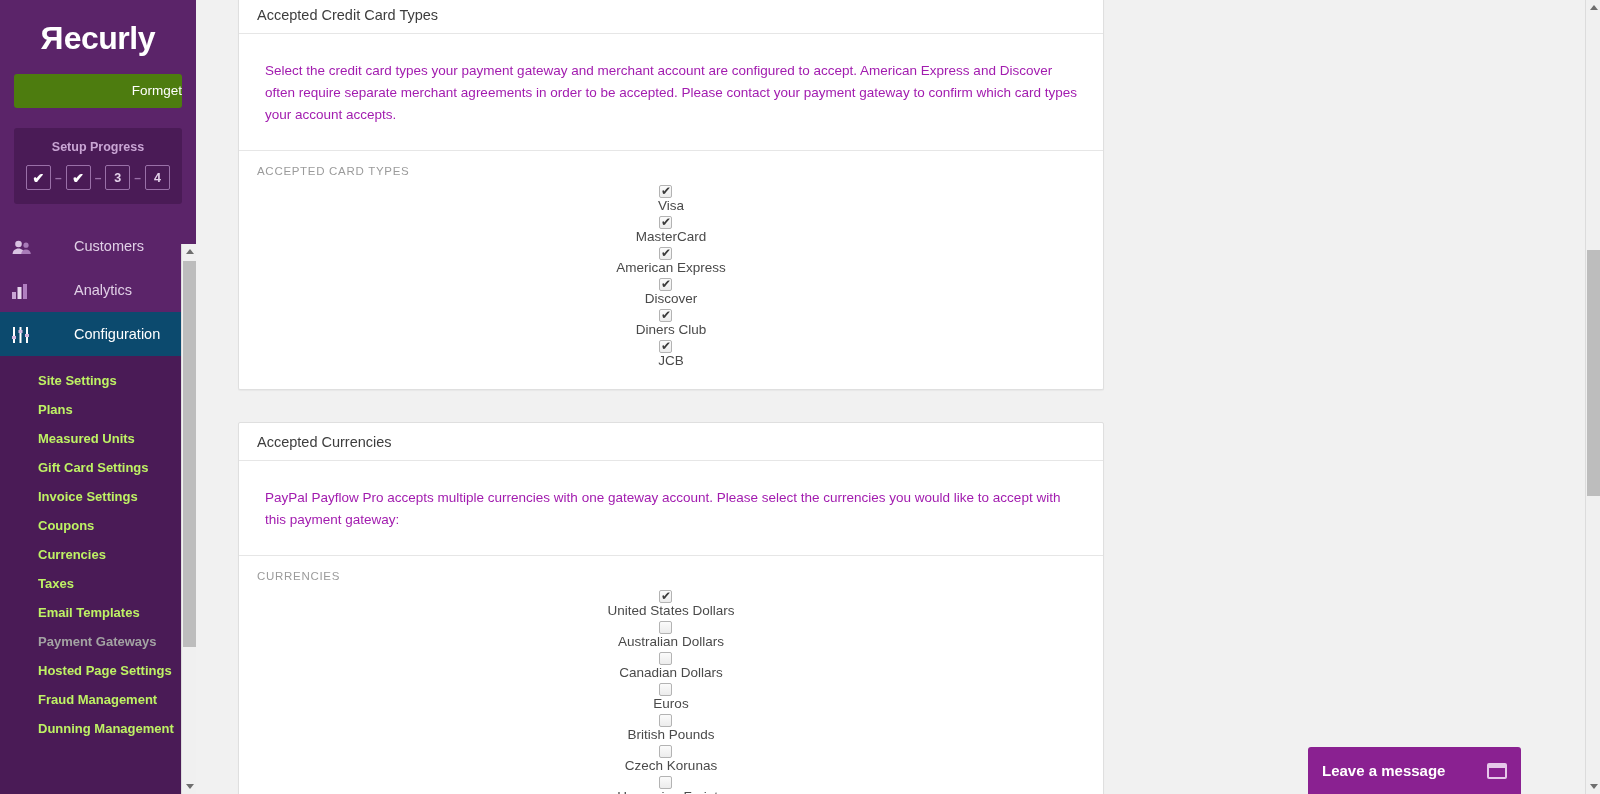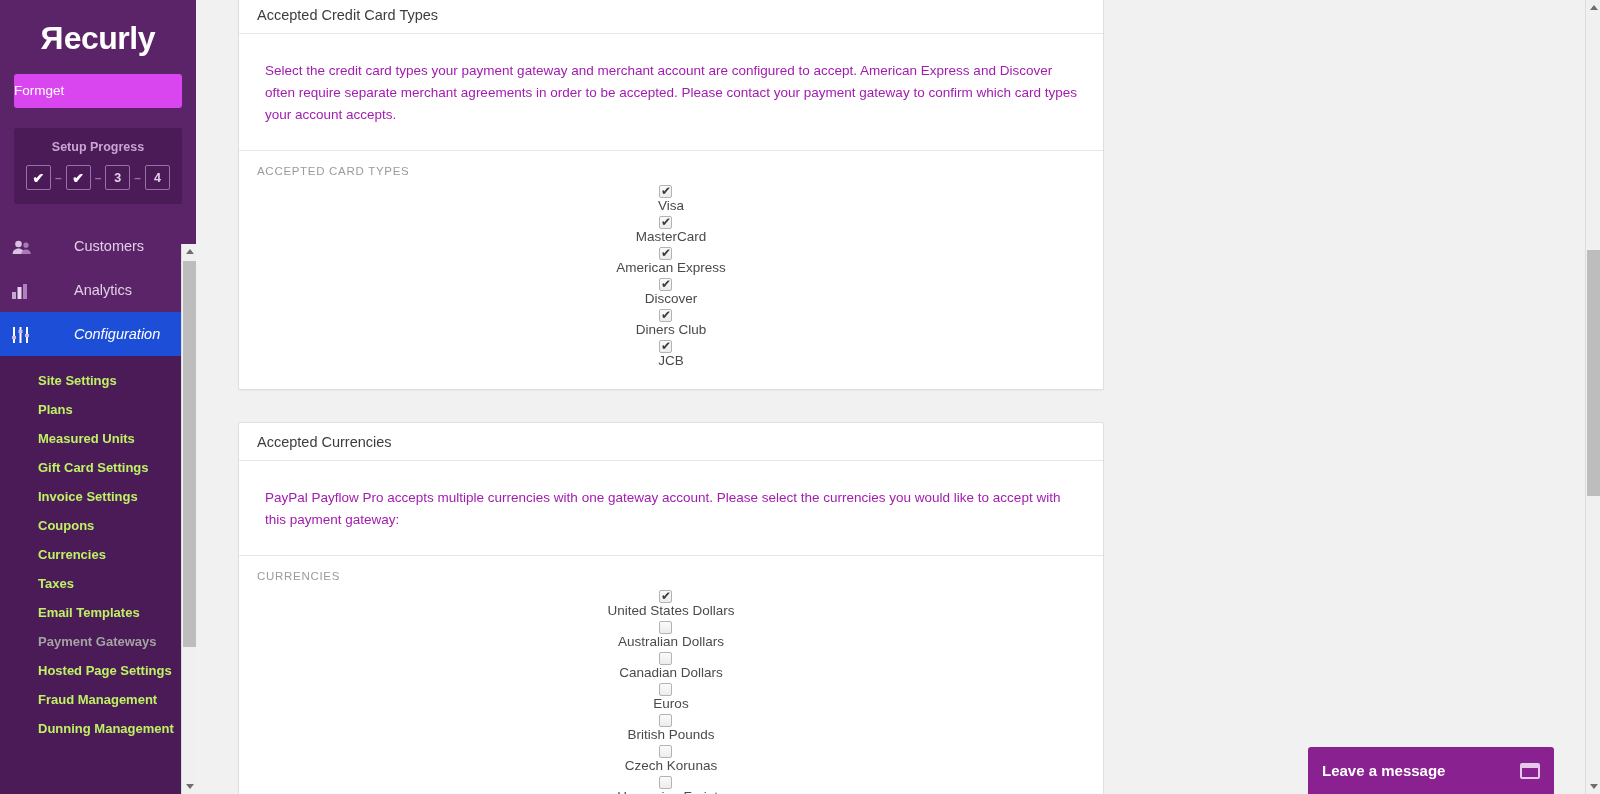--- a/index.html
+++ b/index.html
@@ -29,22 +29,22 @@
     font-weight: 700;
     letter-spacing: -0.5px;
     line-height: 1;
   }
   .brand-logo .r-mark { display: inline-block; transform: scaleX(-1); }
   .account-btn {
     display: block;
     margin: 14px 14px 0;
     height: 34px;
     line-height: 34px;
-    text-align: left;
-    background: #d946ef;
+    text-align: right;
+    background: #4d7c0f;
     color: #ffffff;
     font-size: 13.5px;
     border-radius: 3px;
     cursor: pointer;
   }
   .setup-box {
     margin: 20px 14px 0;
     background: #4a1b56;
     border-radius: 3px;
     padding: 12px 8px 14px;
@@ -72,21 +72,21 @@
   .nav-top { margin-top: 20px; }
   .nav-item {
     display: flex; align-items: center;
     height: 44px;
     padding-left: 12px;
     color: #e0cfe6;
     font-size: 14.5px;
     cursor: pointer;
     gap: 28px;
   }
-  .nav-item.active { background: #1d4ed8; color: #ffffff; font-style: italic; }
+  .nav-item.active { background: #0c4a6e; color: #ffffff; }
   .nav-ico {
     width: 26px; height: 18px;
     display: flex; align-items: flex-end;
     margin-right: 8px;
     flex: 0 0 26px;
   }
   .nav-ico svg { display: block; }
   .subnav {
     background: #4a1b56;
     padding: 10px 0 14px;
@@ -222,21 +222,21 @@
     position: absolute; left: 1px; top: 250px;
     width: 13px; height: 246px;
     background: #bdbdbd;
     cursor: pointer;
   }
 
   
   .chat {
     position: absolute;
     left: 1308px; top: 747px;
-    width: 246px; height: 47px;
+    width: 213px; height: 47px;
     background: #8a2191;
     border-radius: 3px 3px 0 0;
     display: flex; align-items: center;
     padding: 0 14px;
     cursor: pointer;
   }
   .chat-label {
     color: #ffffff;
     font-size: 15px;
     font-weight: bold;

